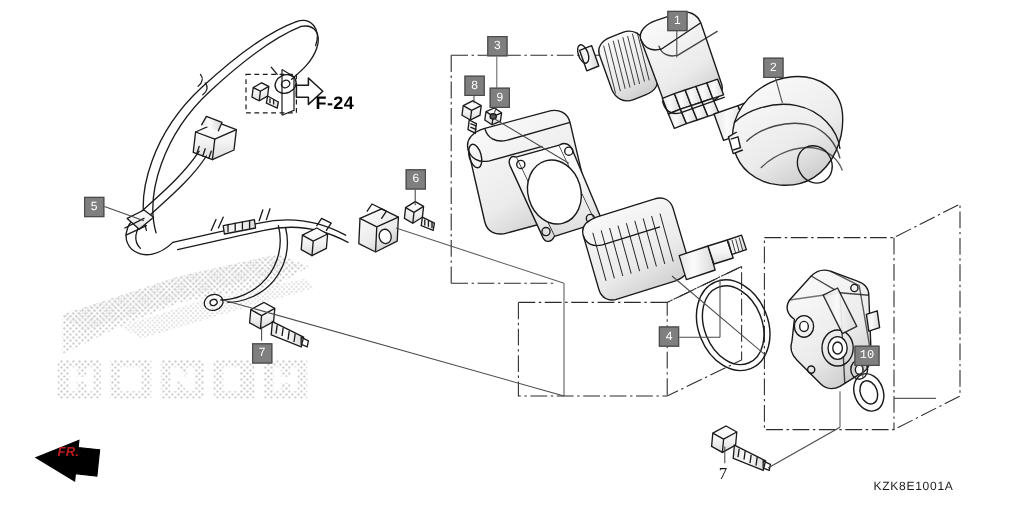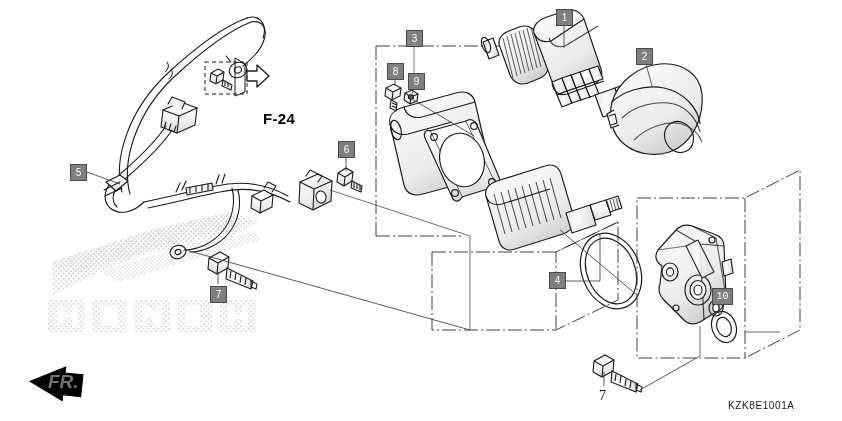--- a/index.html
+++ b/index.html
@@ -33,29 +33,28 @@
     font-size:14px;
     font-weight:400;
   }
   .fref{
     position:absolute;
     font-family:"Liberation Sans", sans-serif;
     font-weight:bold;
     font-size:15px;
     color:#000;
     letter-spacing:0.3px;
-    margin-top:32px;
   }
   .frtxt{
     position:absolute;
     font-family:"Liberation Sans", sans-serif;
     font-weight:bold;
     font-style:italic;
-    font-size:19px;
-    color:#737373;
+    font-size:11px;
+    color:#b91c1c;
   }
   .code{
     position:absolute;
     font-family:"Liberation Sans", sans-serif;
     font-size:10px;
     color:#1a1a1a;
     letter-spacing:0.6px;
   }
 </style>
 </head>

